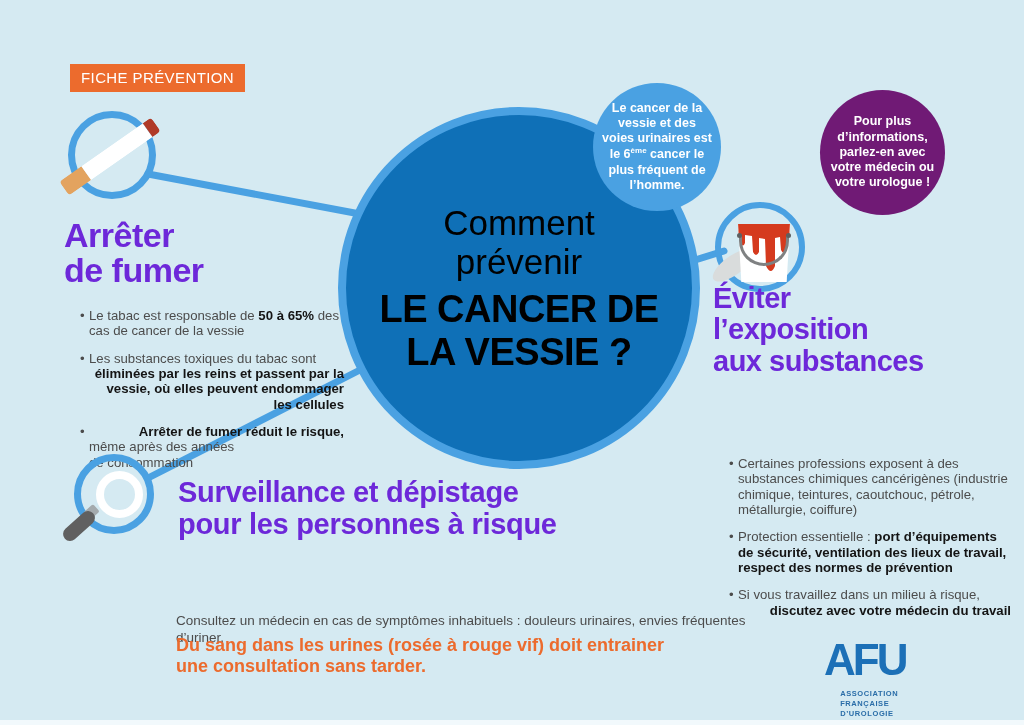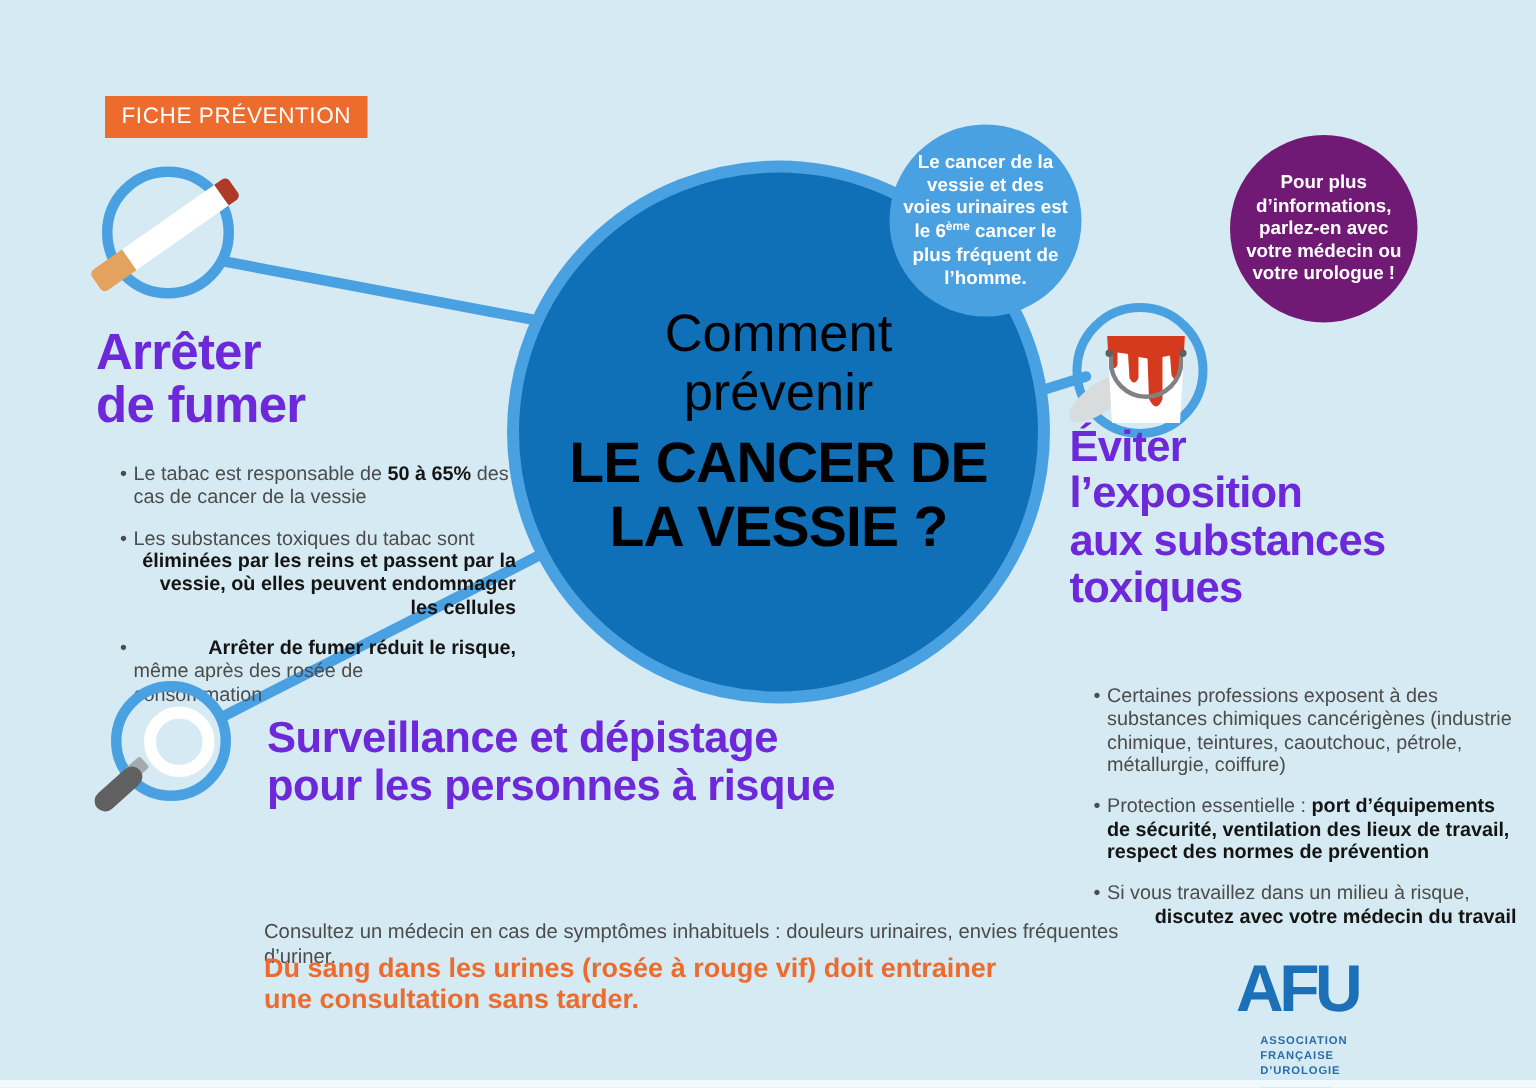--- a/index.html
+++ b/index.html
@@ -128,21 +128,21 @@
   </div>
   <ul class="bullets smoking-bullets">
     <li>
       <span>Le tabac est responsable de </span><b>50 à 65%</b><span> des cas de cancer de la vessie</span>
     </li>
     <li>
       <span>Les substances toxiques du tabac sont </span><b class="blk">éliminées par les reins et passent par la vessie, où elles peuvent endommager les cellules</b>
     </li>
     <li>
       <b class="blk">Arrêter de fumer réduit le risque,</b>
-        <span class="narrow">même après des rosée de consommation</span>
+        <span class="narrow">même après des années de consommation</span>
     </li>
   </ul>
 
   <div class="central">
     <div class="thin">Comment</div>
     <div class="thin">prévenir</div>
     <div class="spacer"></div>
     <div class="boldline">LE CANCER DE</div>
     <div class="boldline">LA VESSIE ?</div>
   </div>
@@ -163,21 +163,20 @@
     </svg>
   </div>
   <div class="bucket-handle"></div>
   <div class="pivot l"></div>
   <div class="pivot r"></div>
 
   <div class="h-blue toxics-title">
     <div>Éviter</div>
     <div>l’exposition</div>
     <div>aux substances</div>
-    <div>toxiques</div>
   </div>
   <ul class="bullets toxics-bullets">
     <li>
       <span>Certaines professions exposent à des substances chimiques cancérigènes (industrie chimique, teintures, caoutchouc, pétrole, métallurgie, coiffure)</span>
     </li>
     <li>
       <span>Protection essentielle : </span><b>port d’équipements de sécurité, ventilation des lieux de travail, respect des normes de prévention</b>
     </li>
     <li>
       <span>Si vous travaillez dans un milieu à risque, </span><b class="blk">discutez avec votre médecin du travail</b>

